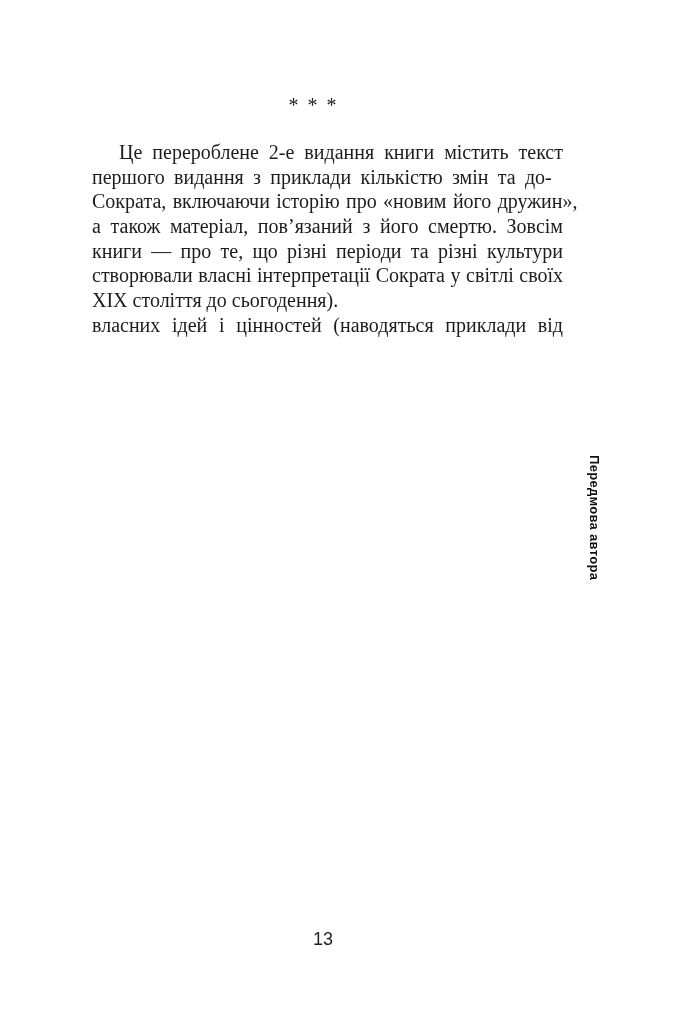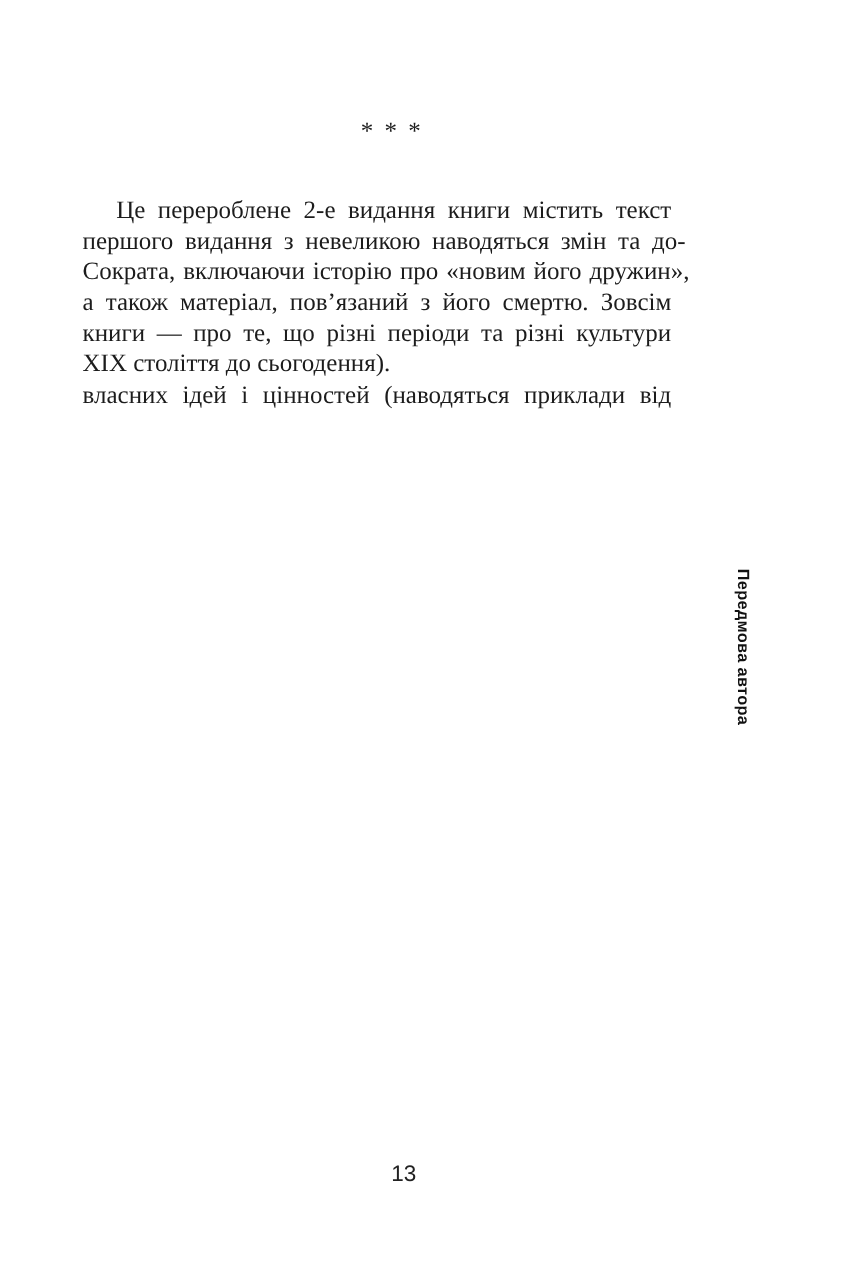--- a/index.html
+++ b/index.html
@@ -26,26 +26,25 @@
     top: 94px;
     width: 471px;
     text-align: center;
     font-family: "Liberation Serif", serif;
     font-size: 20px;
     letter-spacing: 2px;
     color: #1c1c1c;
   }
   .paragraph {
     position: absolute;
-    left: 66px;
+    left: 92px;
     top: 140px;
     width: 471px;
     font-size: 20px;
     line-height: 24.7px;
-    margin-top: 16px;
   }
   .line {
     height: 24.7px;
     white-space: nowrap;
     overflow: visible;
   }
   .line.indent {
     padding-left: 27px;
   }
   .margin-caption {
@@ -73,24 +72,25 @@
 </style>
 </head>
 <body>
 
 <div class="page">
 
   <div class="ornament">* * *</div>
 
   <div class="paragraph">
     <div class="line indent" style="word-spacing: 4.97917px;"><span>Це перероблене 2-е видання книги містить текст</span></div>
-    <div class="line" style="word-spacing: 4.29464px;"><span>першого видання з невеликою наводяться змін та до-</span></div>
+    <div class="line" style="word-spacing: 4.29464px;"><span>першого видання з приклади кількістю змін та до-</span></div>
     <div class="line" style="word-spacing: 1.35677px;"><span>Сократа, включаючи історію про «новим його дружин»,</span></div>
     <div class="line" style="word-spacing: 4.66964px;"><span>а також матеріал, пов’язаний з його смертю. Зовсім</span></div>
     <div class="line" style="word-spacing: 4.27083px;"><span>книги — про те, що різні періоди та різні культури</span></div>
+    <div class="line" style="word-spacing: 0.539062px;"><span>створювали власні інтерпретації Сократа у світлі своїх</span></div>
     <div class="line"><span>XIX століття до сьогодення).</span></div>
     <div class="line" style="word-spacing: 6.6875px;"><span>власних ідей і цінностей (наводяться приклади від</span></div>
   </div>
 
   <div class="margin-caption">Передмова автора</div>
 
   <div class="folio">13</div>
 
 </div>
 

